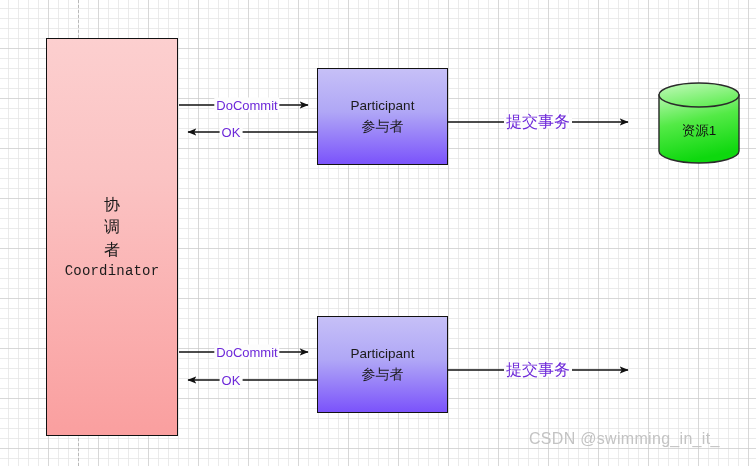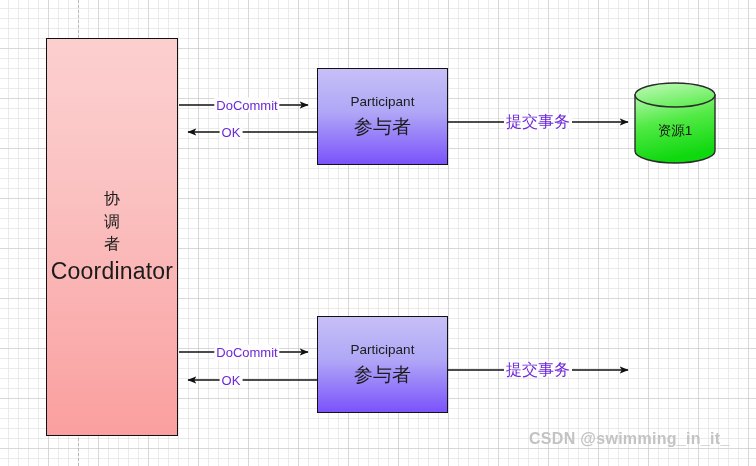--- a/index.html
+++ b/index.html
@@ -59,52 +59,53 @@
   }
   .coordinator .cn-stack {
     display: flex;
     flex-direction: column;
     align-items: center;
     line-height: 1.42;
     font-size: 16px;
   }
   .coordinator .cn-stack span { display: block; }
   .coordinator .en {
-    font-size: 23px;
+    font-size: 14px;
     line-height: 1.25;
     margin-top: 1px;
     letter-spacing: 0.2px;
+    font-family: Liberation Mono, monospace;
   }
 
   
   .participant {
     position: absolute;
     width: 131px;
     height: 97px;
     border: 1.6px solid #111111;
     box-sizing: border-box;
     background: linear-gradient(to bottom, #c6c0f7 0%, #b0a7f6 45%, #7b53fb 100%);
     display: flex;
     flex-direction: column;
     align-items: center;
     justify-content: center;
     color: #1b1b1b;
   }
   .participant .p-en { font-size: 13.5px; line-height: 1.5; }
-  .participant .p-cn { font-size: 19px; line-height: 1.55; }
+  .participant .p-cn { font-size: 14px; line-height: 1.55; }
   #participant-1 { left: 317px; top: 68px; }
   #participant-2 { left: 317px; top: 316px; }
 
   
   .cylinder {
     position: absolute;
     width: 82px;
     height: 82px;
   }
-  #resource-1 { left: 634px; top: 82px; }
+  #resource-1 { left: 658px; top: 82px; }
   #resource-2 { left: 637px; top: 330px; }
   .cylinder svg { display: block; }
   .cyl-label {
     position: absolute;
     left: 0;
     right: 0;
     top: 40px;
     text-align: center;
     font-size: 13.5px;
     color: #111111;
@@ -140,21 +141,20 @@
 
   
   .watermark {
     position: absolute;
     left: 529px;
     top: 430px;
     font-size: 16px;
     color: #c3c3c3;
     letter-spacing: 0.3px;
     white-space: nowrap;
-    font-weight: bold;
   }
 </style>
 </head>
 <body>
 
 <div id="canvas">
 
   <div class="guide-v" style="left:78px"></div>
 
   <svg class="conn-svg" viewBox="0 0 756 466">

